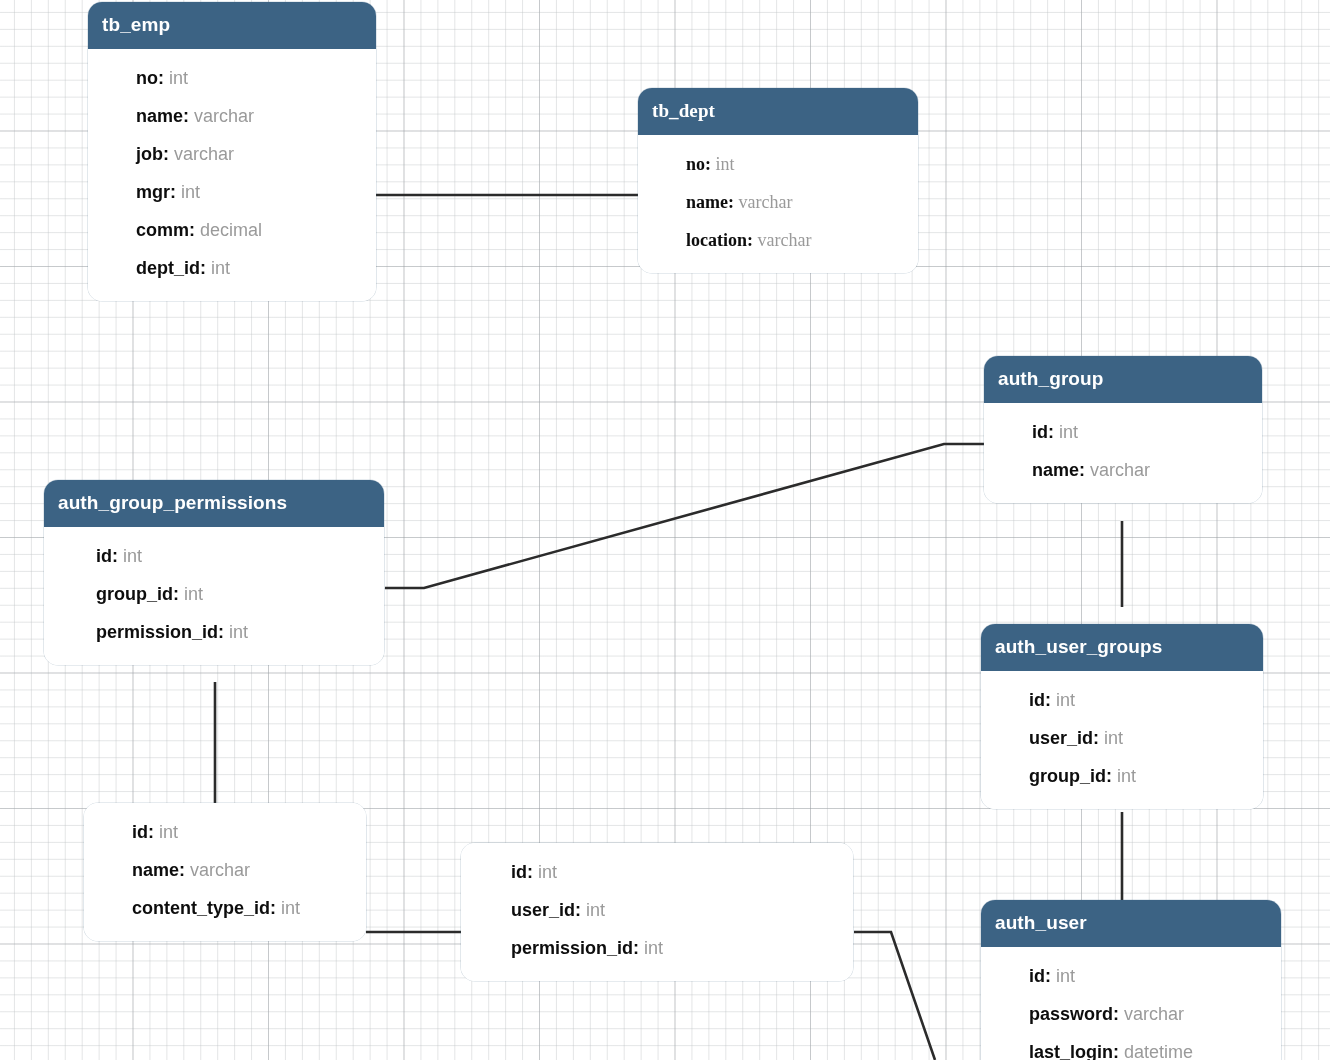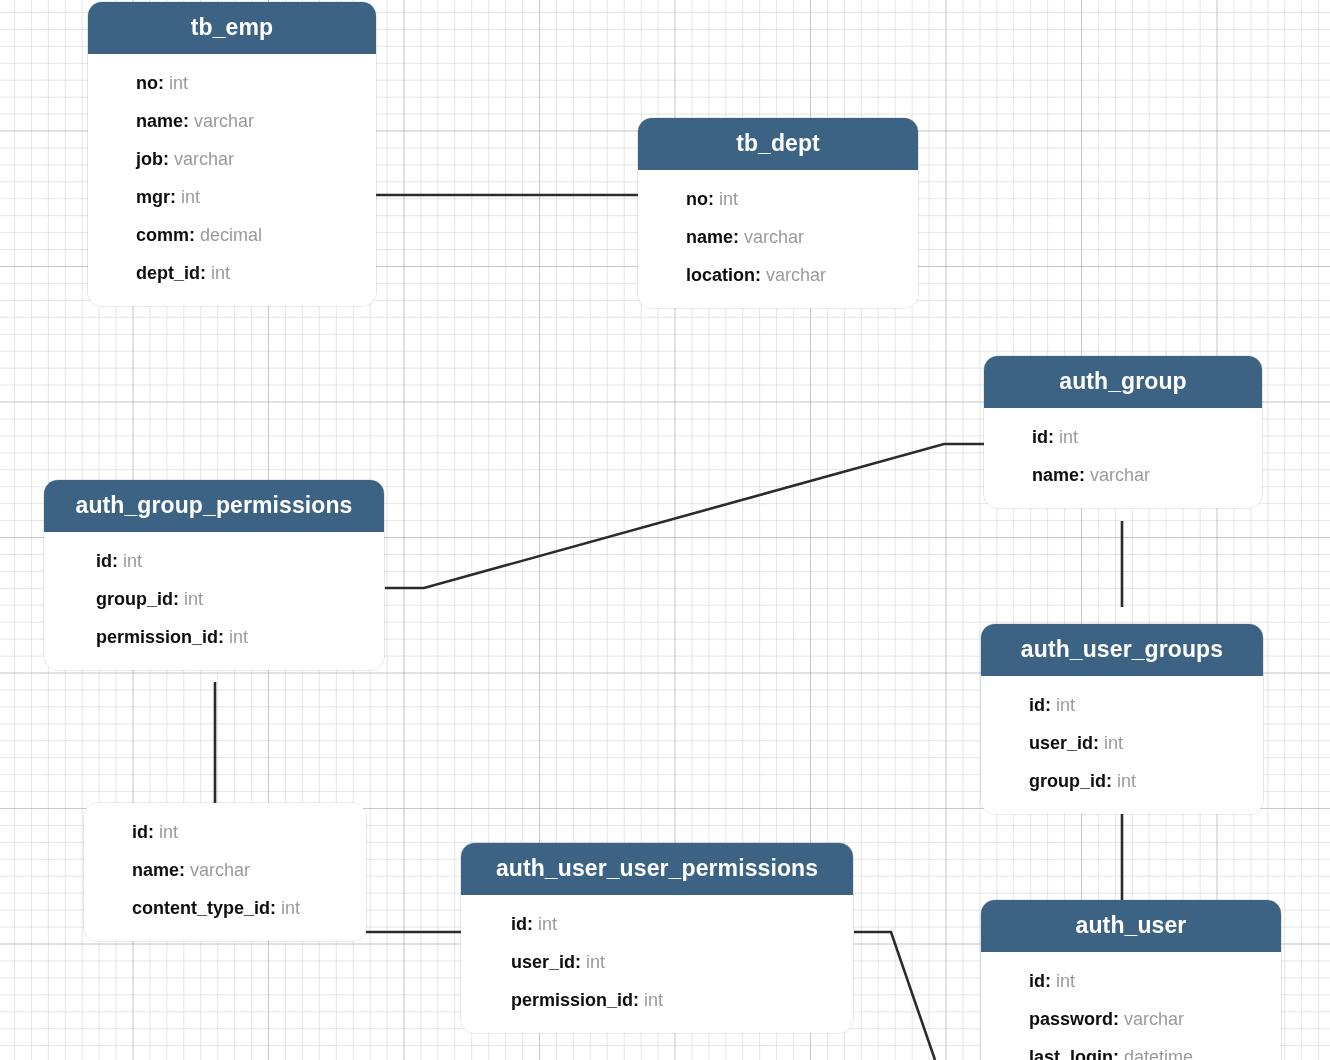--- a/index.html
+++ b/index.html
@@ -39,22 +39,21 @@
     position: absolute;
     background: #ffffff;
     border-radius: 14px;
     box-sizing: border-box;
     overflow: hidden;
     box-shadow: 0 0 0 0.6px rgba(60,99,132,0.25);
   }
   .table-header {
     background: #3c6384;
     color: #ffffff;
-    text-align: center;
-    font-size: 23px;
+    font-size: 19px;
     font-weight: bold;
     letter-spacing: 0.1px;
     padding: 12px 14px 13px 14px;
     white-space: nowrap;
   }
   .table-body {
     background: #ffffff;
     padding: 10px 0 14px 0;
   }
   .field-row {
@@ -71,21 +70,21 @@
   .field-colon {
     color: #0d0d0d;
     font-weight: bold;
   }
   .field-type {
     color: #9a9a9a;
     font-weight: normal;
   }
   
   #node-tb_emp       { left: 88px;  top: 2px;    width: 288px; border-top-left-radius: 14px; }
-  #node-tb_dept      { left: 638px; top: 118px;  width: 280px; }
+  #node-tb_dept      { left: 638px; top: 88px;  width: 280px; font-family: Liberation Serif, serif; }
   #node-auth_group   { left: 984px; top: 356px;  width: 278px; }
   #node-auth_group_permissions { left: 44px; top: 480px; width: 340px; }
   #node-auth_user_groups { left: 981px; top: 624px; width: 282px; }
   #node-auth_permission { left: 84px; top: 803px; width: 282px; }
   #node-auth_user_user_permissions { left: 461px; top: 843px; width: 392px; }
   #node-auth_user    { left: 981px; top: 900px;  width: 300px; }
 
   #node-tb_emp .field-row,
   #node-tb_dept .field-row,
   #node-auth_group .field-row,
@@ -202,21 +201,20 @@
       <div class="field-row">
         <span class="field-name">name</span><span class="field-colon">:</span> <span class="field-type">varchar</span>
       </div>
       <div class="field-row">
         <span class="field-name">content_type_id</span><span class="field-colon">:</span> <span class="field-type">int</span>
       </div>
     </div>
   </div>
 
   <div class="table-node" id="node-auth_user_user_permissions">
-    <div class="table-header">auth_user_user_permissions</div>
     <div class="table-body">
       <div class="field-row">
         <span class="field-name">id</span><span class="field-colon">:</span> <span class="field-type">int</span>
       </div>
       <div class="field-row">
         <span class="field-name">user_id</span><span class="field-colon">:</span> <span class="field-type">int</span>
       </div>
       <div class="field-row">
         <span class="field-name">permission_id</span><span class="field-colon">:</span> <span class="field-type">int</span>
       </div>

